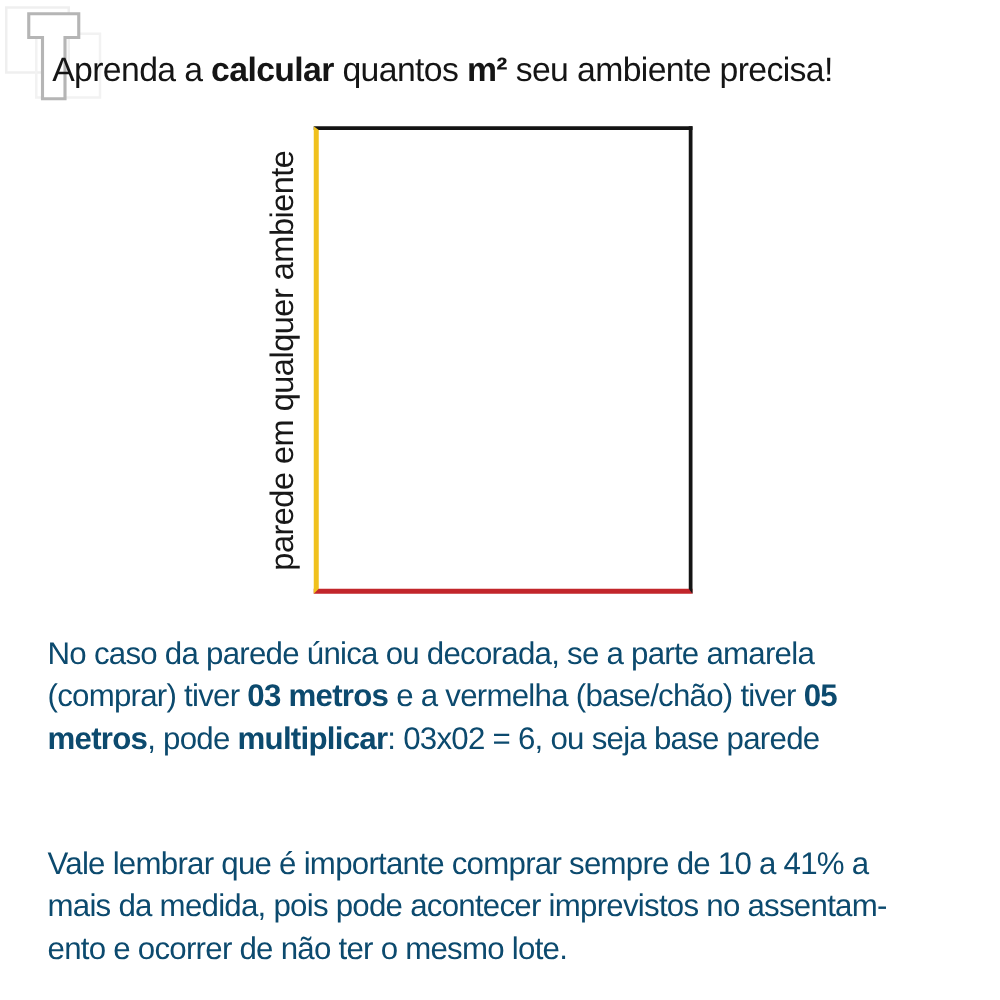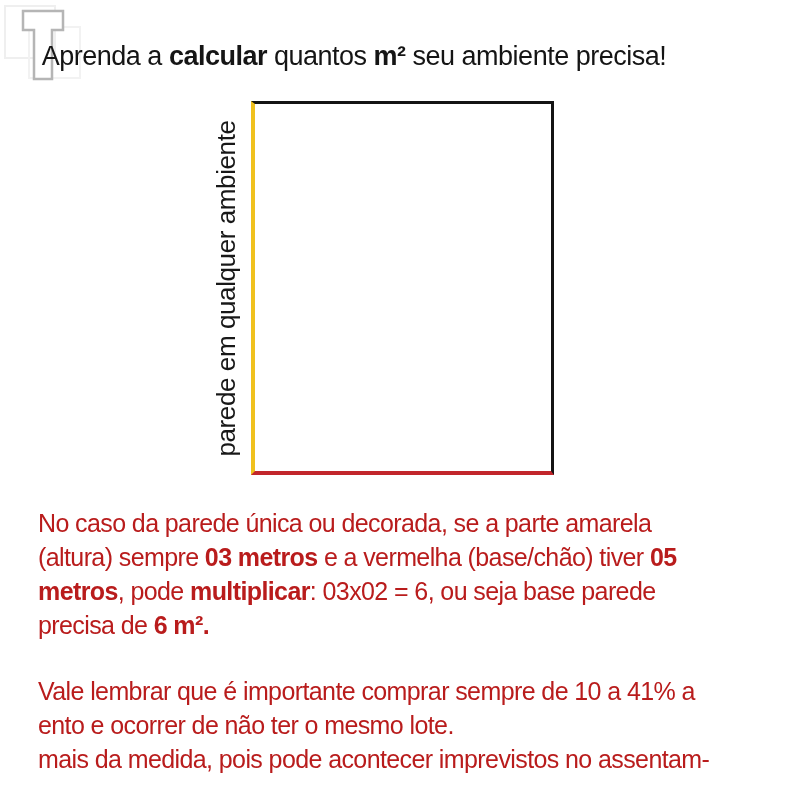--- a/index.html
+++ b/index.html
@@ -59,21 +59,21 @@
     color: #181818;
   }
 
   
   .para {
     position: absolute;
     left: 38px;
     font-size: 25px;
     letter-spacing: -0.6px;
     line-height: 34px;
-    color: #b91c1c;
+    color: #0c4a6e;
     white-space: nowrap;
   }
   .para .b { font-weight: bold; text-align: center; }
   #paragraph-1 { top: 506px; }
   #paragraph-2 { top: 674px; }
 </style>
 </head>
 <body>
 
 <div class="logo">
@@ -88,22 +88,21 @@
   <span>Aprenda a </span><span class="b">calcular</span><span> quantos </span><span class="b">m²</span><span> seu ambiente precisa!</span>
 </div>
 
 <div class="wall-rect" style="border-color: rgb(20, 20, 20) rgb(20, 20, 20) rgb(194, 38, 43) rgb(240, 193, 30);"></div>
 <div class="wall-label-box">
   <span>parede em qualquer ambiente</span>
 </div>
 
 <div class="para" id="paragraph-1">
   <div><span>No caso da parede única ou decorada, se a parte amarela</span></div>
-  <div><span>(altura) sempre </span><span class="b">03 metros</span><span> e a vermelha (base/chão) tiver </span><span class="b">05</span></div>
+  <div><span>(comprar) tiver </span><span class="b">03 metros</span><span> e a vermelha (base/chão) tiver </span><span class="b">05</span></div>
   <div><span class="b">metros</span><span>, pode </span><span class="b">multiplicar</span><span>: 03x02 = 6, ou seja base parede</span></div>
-  <div><span>precisa de </span><span class="b">6 m².</span></div>
 </div>
 
 <div class="para" id="paragraph-2">
   <div><span>Vale lembrar que é importante comprar sempre de 10 a 41% a</span></div>
+  <div><span>mais da medida, pois pode acontecer imprevistos no assentam-</span></div>
   <div><span>ento e ocorrer de não ter o mesmo lote.</span></div>
-  <div><span>mais da medida, pois pode acontecer imprevistos no assentam-</span></div>
 </div>
 
 </body></html>

